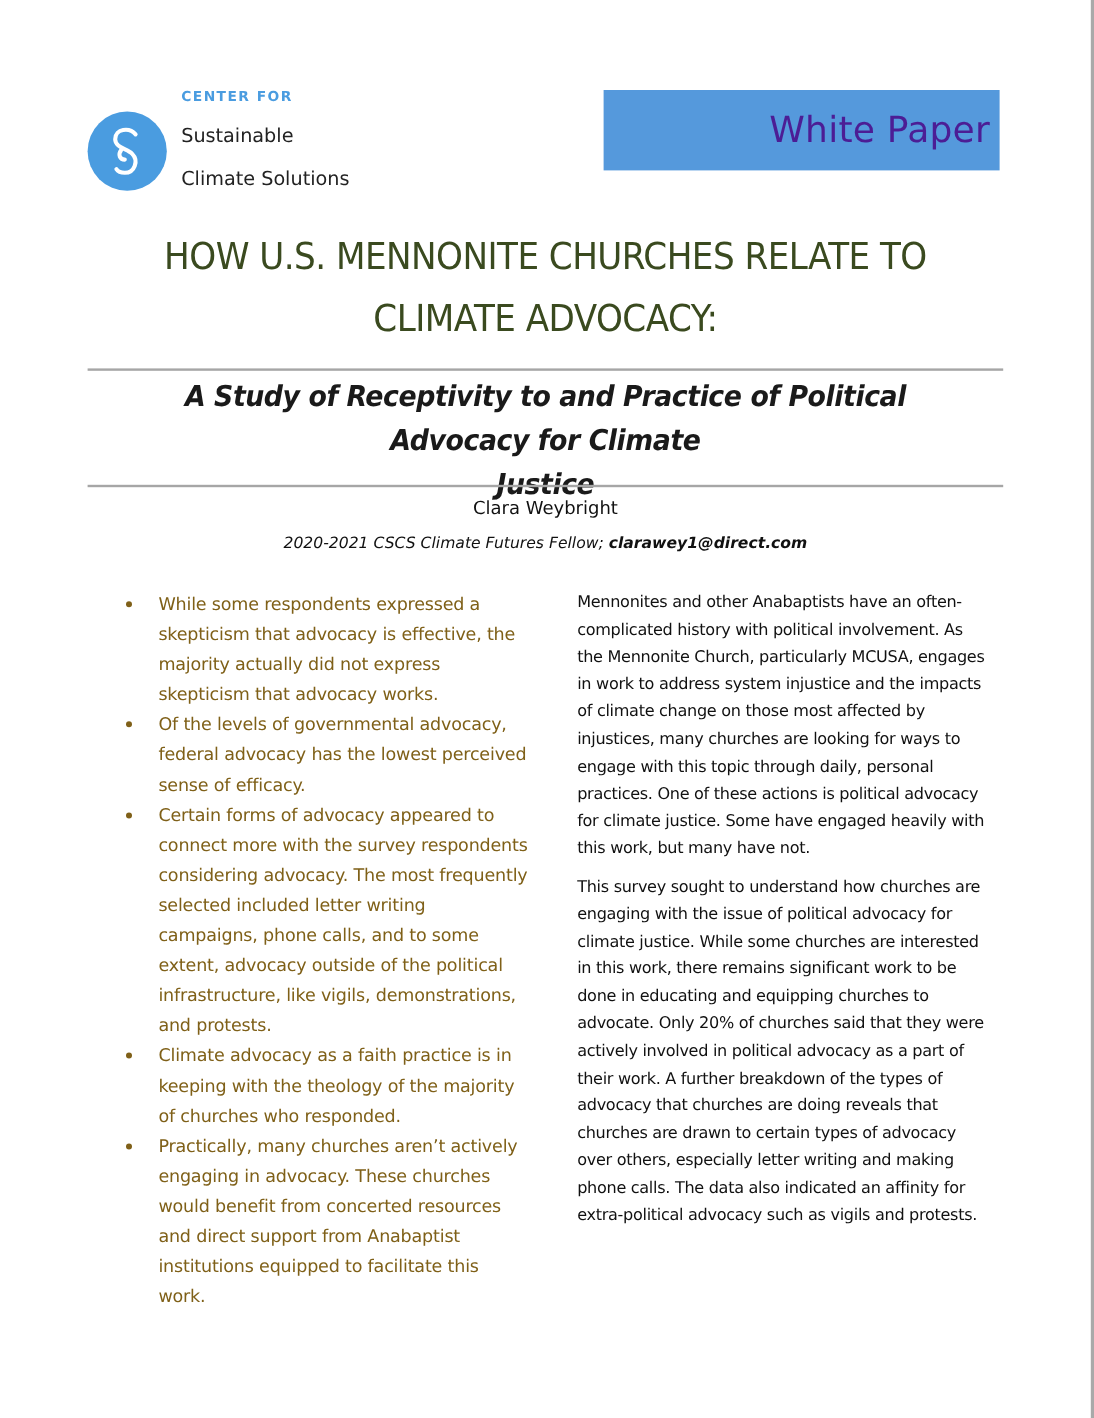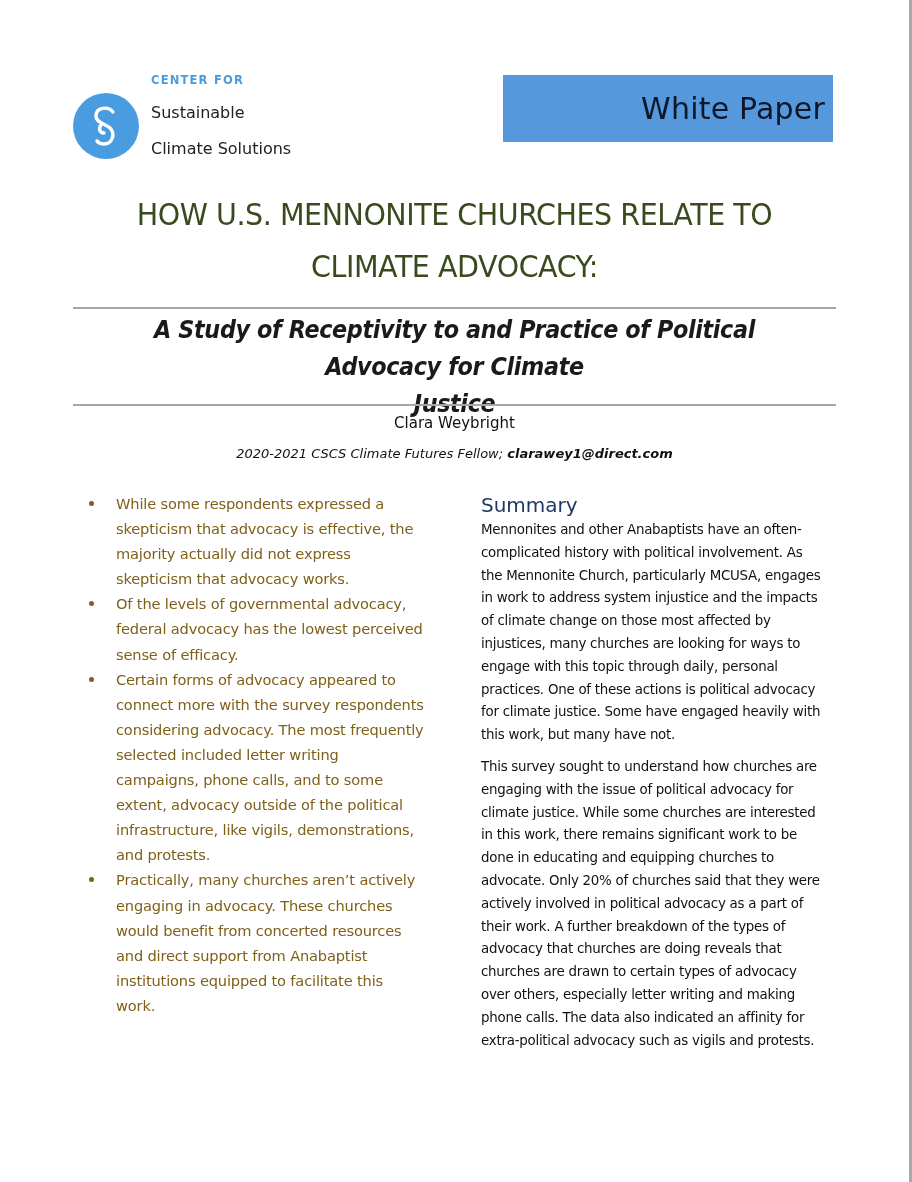--- a/index.html
+++ b/index.html
@@ -60,21 +60,21 @@
       margin-top: 16px;
     }
     
     .banner {
       position: absolute;
       left: 503px;
       top: 75px;
       width: 330px;
       height: 67px;
       background: #5599dc;
-      color: #0f172a;
+      color: #4c1d95;
       display: flex;
       align-items: center;
       justify-content: flex-end;
       box-sizing: border-box;
       padding-right: 8px;
     }
     .banner-text {
       font-family: "DejaVu Sans", sans-serif;
       font-size: 30px;
       font-weight: normal;
@@ -140,21 +140,21 @@
       font-style: italic;
       font-size: 13px;
       color: #111111;
     }
     .affiliation .email {
       font-weight: bold;
     }
     
     .findings {
       position: absolute;
-      left: 84px;
+      left: 100px;
       top: 491px;
       width: 340px;
       margin: 0;
       padding: 0;
       list-style: none;
     }
     .findings li {
       position: relative;
       padding-left: 32px;
       font-family: "DejaVu Sans", sans-serif;
@@ -250,21 +250,24 @@
   <li>
     <span class="bullet-dot"></span>
     <span>Of the levels of governmental advocacy, federal advocacy has the lowest perceived sense of efficacy.</span>
   </li>
   <li>
     <span class="bullet-dot"></span>
     <span>Certain forms of advocacy appeared to connect more with the survey respondents considering advocacy. The most frequently selected included letter writing campaigns, phone calls, and to some extent, advocacy outside of the political infrastructure, like vigils, demonstrations, and protests.</span>
   </li>
   <li>
     <span class="bullet-dot"></span>
+    <span>Climate advocacy as a faith practice is in keeping with the theology of the majority of churches who responded.</span>
+  </li>
+  <li>
+    <span class="bullet-dot"></span>
     <span>Practically, many churches aren’t actively engaging in advocacy. These churches would benefit from concerted resources and direct support from Anabaptist institutions equipped to facilitate this work.</span>
   </li>
 </ul>
 
 <div class="summary">
-  <h3 class="summary-heading">Summary</h3>
   <p>Mennonites and other Anabaptists have an often-complicated history with political involvement. As the Mennonite Church, particularly MCUSA, engages in work to address system injustice and the impacts of climate change on those most affected by injustices, many churches are looking for ways to engage with this topic through daily, personal practices. One of these actions is political advocacy for climate justice. Some have engaged heavily with this work, but many have not.</p>
   <p>This survey sought to understand how churches are engaging with the issue of political advocacy for climate justice. While some churches are interested in this work, there remains significant work to be done in educating and equipping churches to advocate. Only 20% of churches said that they were actively involved in political advocacy as a part of their work. A further breakdown of the types of advocacy that churches are doing reveals that churches are drawn to certain types of advocacy over others, especially letter writing and making phone calls. The data also indicated an affinity for extra-political advocacy such as vigils and protests.</p>
 </div>
 
 </body></html>

